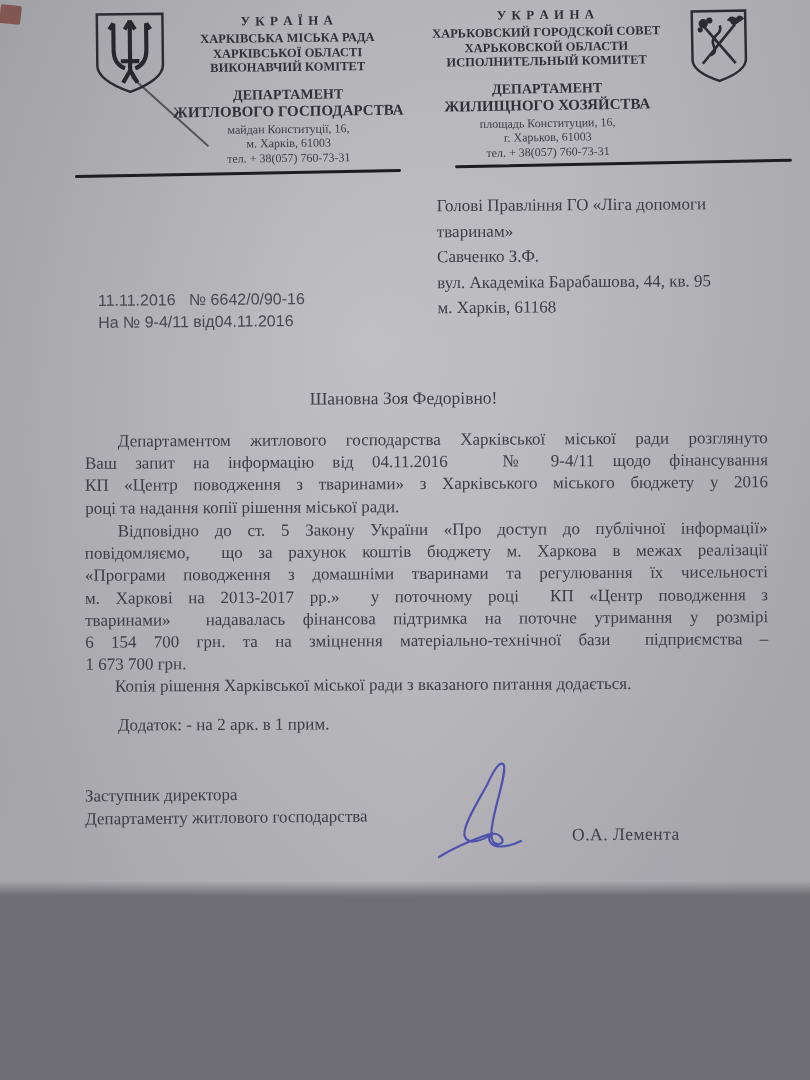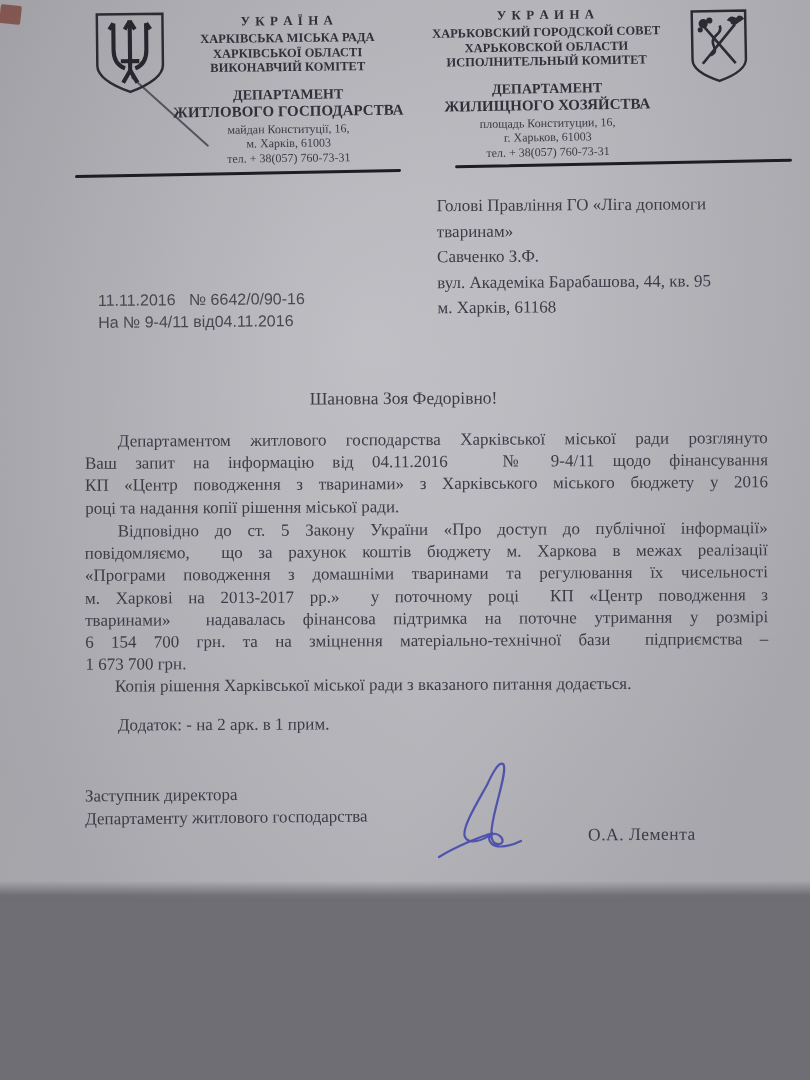--- a/index.html
+++ b/index.html
@@ -174,18 +174,18 @@
       <div>Заступник директора</div>
       <div>Департаменту житлового господарства</div>
     </div>
 
   <div class="abs" style="left:435px; top:757px; width:100px; height:106px;">
     <svg width="100" height="106" viewBox="0 0 100 106">
       <path d="M4 100 C20 90 44 80 58 76 C48 84 34 88 30 80 C26 72 42 46 52 28 C57 17 64 4 68 7 C72 10 66 30 61 50 C57 66 55 76 57 82 C59 90 72 88 66 80 C60 73 50 79 56 86 C62 93 78 88 86 84" fill="none" stroke="#4f53ad" stroke-width="2.2" stroke-linecap="round"></path>
     </svg>
   </div>
 
-  <div class="abs sign-name" style="left:588px; top:824px; transform:rotate(-0.4deg);">О.А. Лемента</div>
+  <div class="abs sign-name" style="left:572px; top:824px; transform:rotate(-0.4deg);">О.А. Лемента</div>
 
   <div class="abs footer-note" style="left:85px; top:1032px; transform:rotate(1.4deg); white-space:pre;">Богатир,  725-26-65</div>
 
   <div class="abs shadow-bottom"></div>
 </div>
 
 </body></html>

